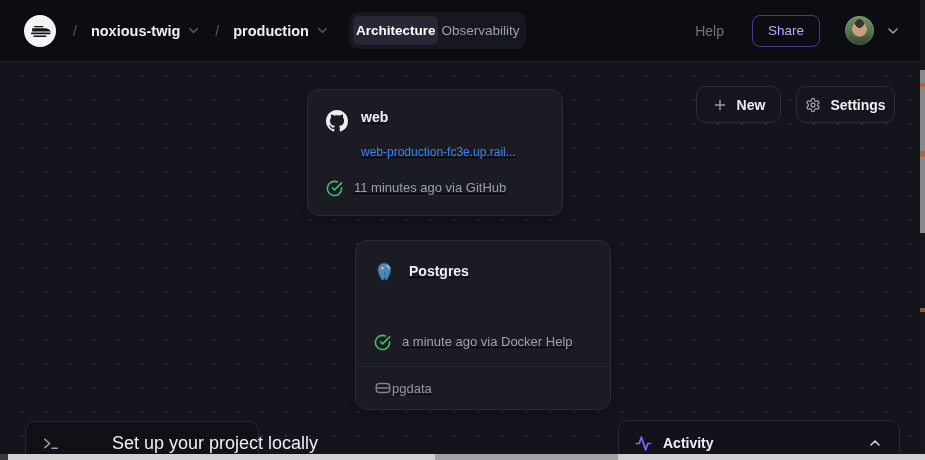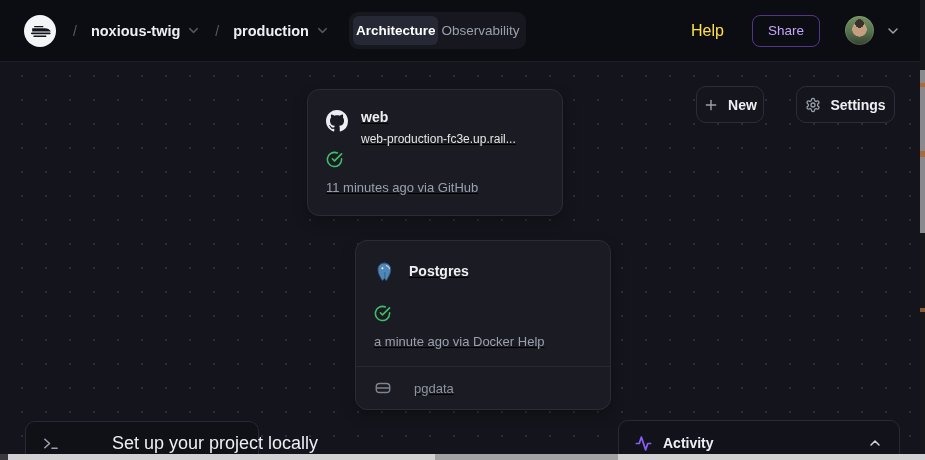--- a/index.html
+++ b/index.html
@@ -28,21 +28,21 @@
   .crumb-item{display:flex;gap:6px;cursor:pointer;}
   .crumb-label{color:var(--text-primary);font-size:14.5px;font-weight:700;}
   .chev{width:15px;height:15px;color:#80869291;color:#80869299;}
   .chev svg{display:block;width:100%;height:100%;}
 
   .tabgroup{display:flex;background:#16171f;border-radius:9px;padding:4px;margin-left:19px;}
   .tab{font-size:13.5px;padding:7px 3px;border-radius:6px;color:#9aa0ab;cursor:pointer;font-weight:400;}
   .tab.active{background:#262935;color:#fff;font-weight:700;}
 
   .header-right{margin-left:auto;display:flex;align-items:center;}
-  .help-link{color:#fde047;font-size:16px;cursor:pointer;}
+  .help-link{color:#737373;font-size:14px;cursor:pointer;}
   .share-btn{margin-left:28px;height:32px;padding:0 15px;border:1px solid #53358c;border-radius:8px;
     background:transparent;color:var(--share-purple);font-size:13.5px;display:flex;align-items:center;cursor:pointer;
     font-family:inherit;}
   .avatar{margin-left:25px;width:29px;height:29px;border-radius:50%;cursor:pointer;
     background:
       radial-gradient(circle at 50% 26%, #3a322a 0 16%, rgba(0,0,0,0) 17%),
       radial-gradient(circle at 50% 46%, #c59f7f 0 33%, rgba(0,0,0,0) 35%),
       linear-gradient(180deg,#73905f 0%,#55714e 55%,#36412f 100%);
     box-shadow:0 0 0 1px rgba(255,255,255,.12) inset;}
   .acct-chev{margin-left:11px;width:16px;height:16px;color:#9ba1ad;cursor:pointer;}
@@ -54,37 +54,37 @@
     background-size:24px 24px;background-position:10px 2px;}
 
   .card{position:absolute;background:var(--card-bg);border:1px solid var(--card-border);border-radius:12px;
     box-shadow:0 6px 14px rgba(0,0,0,.28);cursor:pointer;display:flex;flex-direction:column;text-decoration:underline;}
   .card-web{left:307px;top:27px;width:256px;height:127px;padding:19px 18px 17px;}
   .card-pg{left:307px;top:178px;width:256px;height:170px;margin-left:48px;}
   .card-head{display:flex;gap:13px;align-items:flex-start;}
   .svc-icon{width:22px;height:22px;flex:0 0 auto;margin-top:1px;}
   .svc-icon svg{display:block;width:100%;height:100%;}
   .svc-name{color:var(--text-primary);font-size:14px;font-weight:700;line-height:1.25;}
-  .svc-domain{color:#e5e5e5;font-size:12px;margin-top:5px;white-space:nowrap;overflow:hidden;max-width:185px;}
-  .status-row{display:flex;gap:11px;margin-top:auto;flex-direction:column;}
+  .svc-domain{color:#3b82f6;font-size:12px;margin-top:18px;white-space:nowrap;overflow:hidden;max-width:185px;}
+  .status-row{display:flex;align-items:center;gap:11px;margin-top:auto;}
   .check-icon{width:17px;height:17px;color:var(--success-green);flex:0 0 auto;}
   .check-icon svg{display:block;width:100%;height:100%;}
   .status-text{color:var(--text-muted);font-size:13px;line-height:1.45;max-width:175px;}
 
   .pg-top{display:flex;flex-direction:column;flex:1;padding:19px 18px 14px;}
   .pg-top .card-head{align-items:center;}
-  .volume-row{border-top:1px solid #262833;display:flex;align-items:center;gap:22px;padding:12px 18px;}
+  .volume-row{border-top:1px solid #262833;display:flex;align-items:center;gap:0;padding:12px 18px;}
   .hd-icon{width:18px;height:18px;color:#7e8490;flex:0 0 auto;}
   .hd-icon svg{display:block;width:100%;height:100%;}
   .volume-name{color:#8e94a0;font-size:13px;}
 
   .btn{position:absolute;height:37px;background:#15161d;border:1px solid #2b2d39;border-radius:10px;
     display:flex;align-items:center;justify-content:center;gap:9px;color:var(--text-primary);
     font-size:14px;font-weight:700;cursor:pointer;font-family:inherit;}
-  .btn-new{left:696px;top:24px;width:68px;}
+  .btn-new{left:696px;top:24px;width:85px;}
   .btn-settings{left:796px;top:24px;width:99px;}
   .btn-icon{width:16px;height:16px;color:#9aa0ac;}
   .btn-icon svg{display:block;width:100%;height:100%;}
 
   .setup-panel{position:absolute;left:25px;top:359px;width:234px;height:45px;background:#101117;
     border:1px solid #272935;border-radius:10px;display:flex;align-items:center;gap:13px;padding:0 16px;cursor:pointer;}
   .term-icon{width:17px;height:17px;color:#9aa0ac;flex:0 0 auto;}
   .term-icon svg{display:block;width:100%;height:100%;}
   .setup-label{color:var(--text-primary);font-size:18px;font-weight:400;white-space:nowrap;margin-left:40px;}
 

